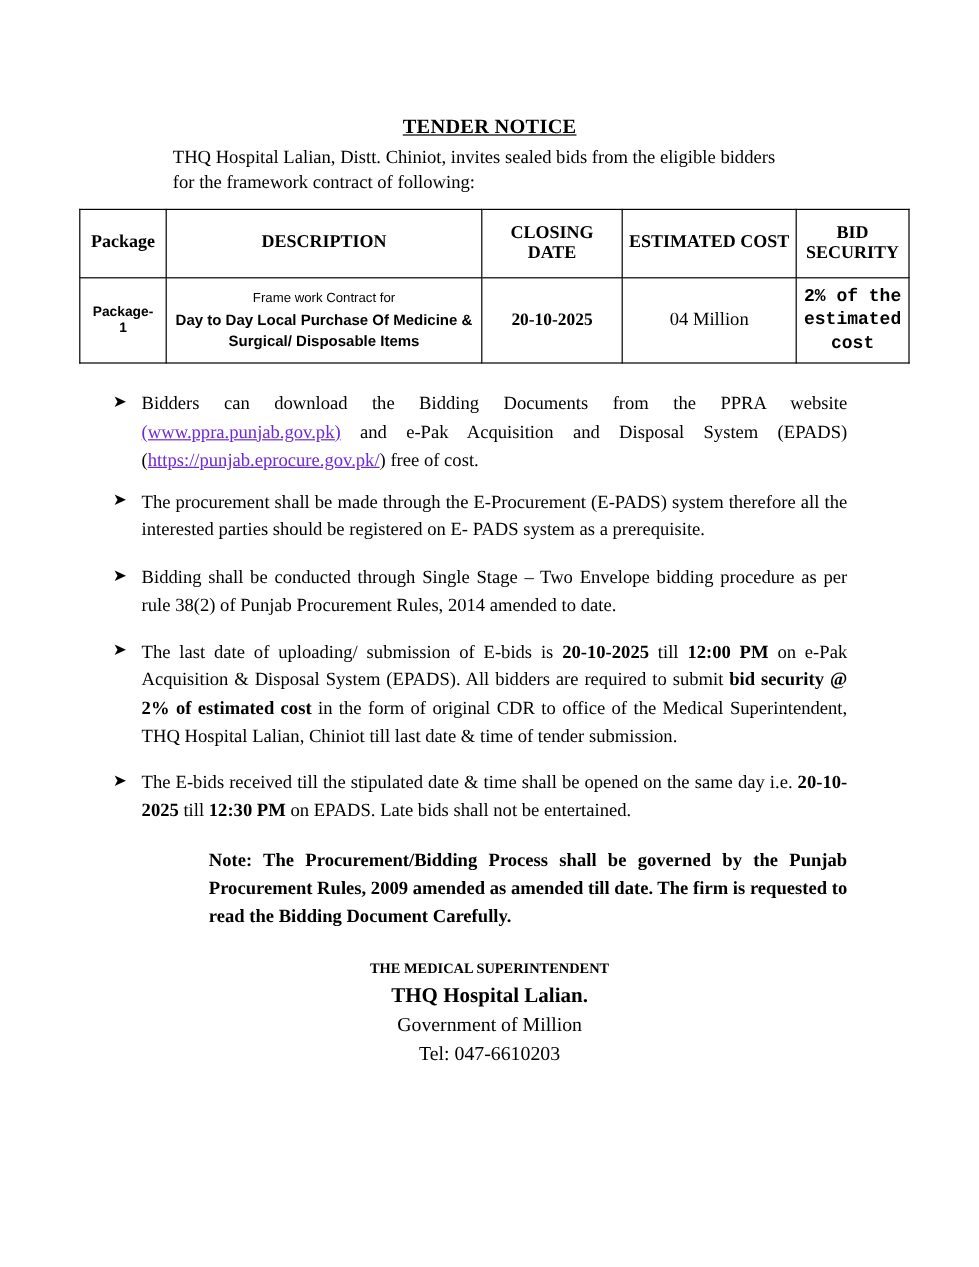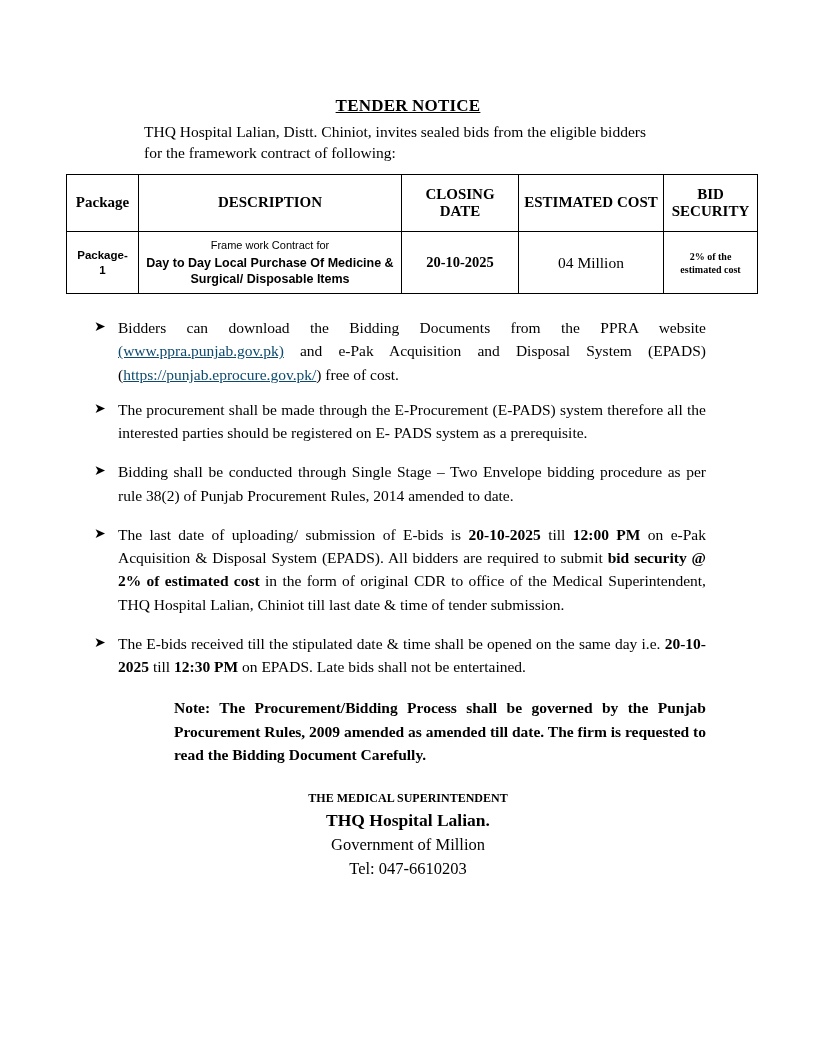--- a/index.html
+++ b/index.html
@@ -88,23 +88,23 @@
   }
   td.cell-date {
     font-weight: bold;
     font-size: 14.5px;
   }
   td.cell-cost {
     font-weight: normal;
     font-size: 15.5px;
   }
   td.cell-sec {
-    font-family: Liberation Serif, serif;
-    font-weight: bold;
-    font-size: 10px;
+    font-family: Liberation Mono, monospace;
+    font-weight: bold;
+    font-size: 15px;
     line-height: 1.3;
   }
   .bullets {
     margin: 22px 0 0 0;
     padding: 0;
     list-style: none;
   }
   .bullets li {
     position: relative;
     padding-left: 52px;
@@ -118,21 +118,21 @@
     position: absolute;
     left: 28px;
     top: 0;
     font-size: 14px;
     line-height: 1.5;
   }
   .bullets li.gap-top {
     margin-top: 16px;
   }
   .link {
-    color: #0c4a6e;
+    color: #6d28d9;
     text-decoration: underline;
   }
   b, strong { font-weight: bold; }
   .note {
     margin: 18px 0 0 0;
     padding-left: 108px;
     padding-right: 44px;
     font-size: 15.5px;
     font-weight: bold;
     line-height: 1.5;

